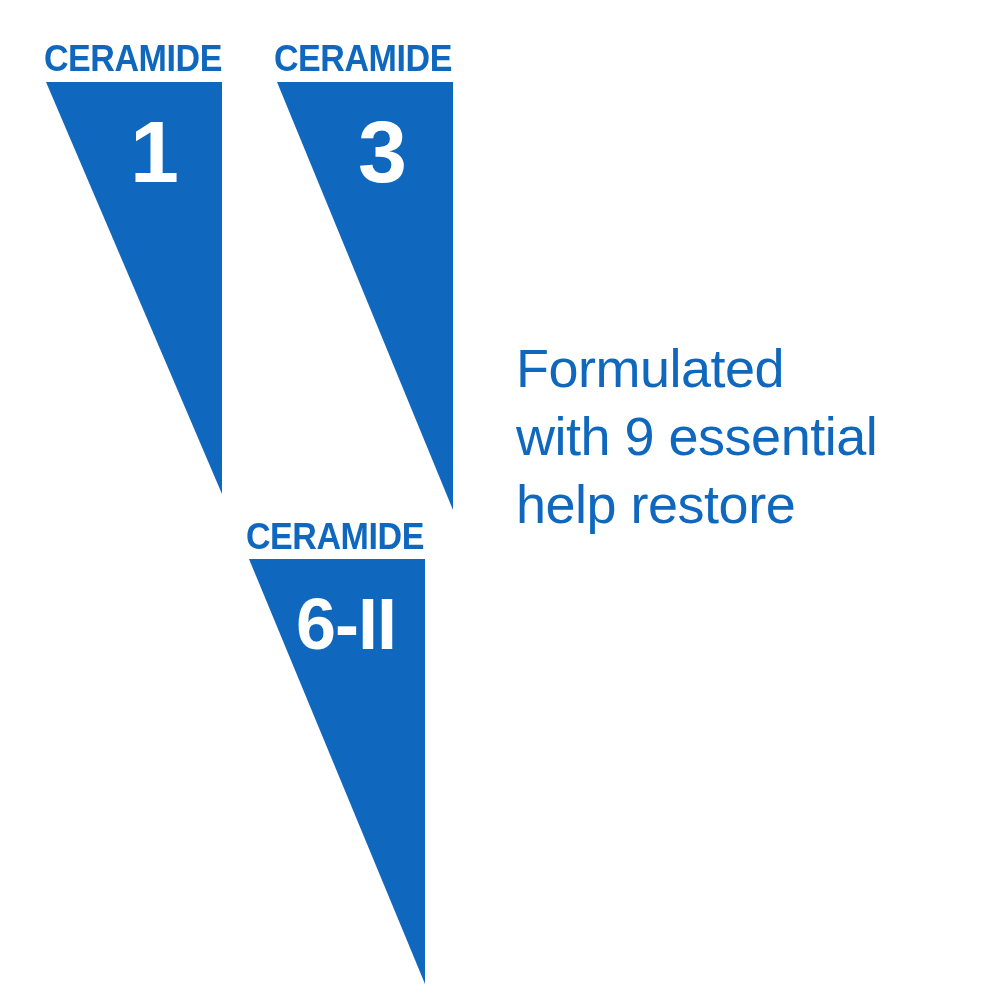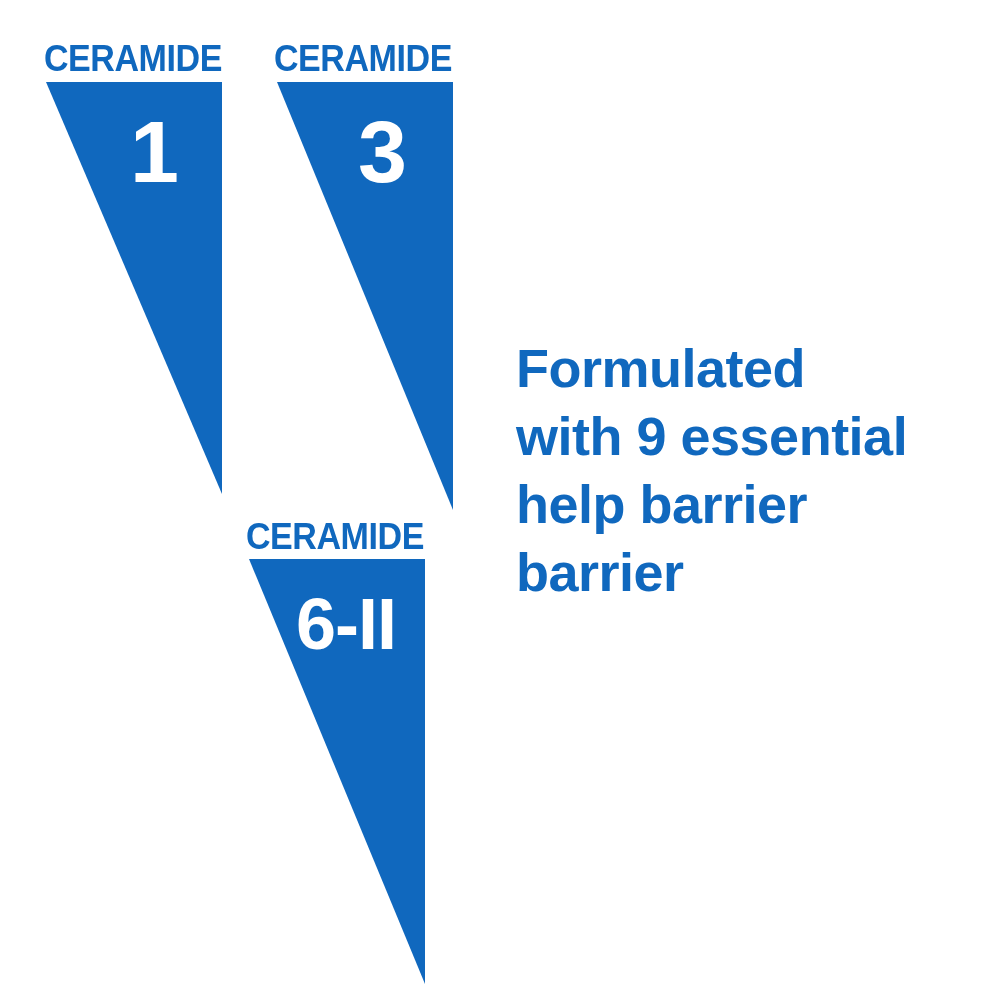--- a/index.html
+++ b/index.html
@@ -70,21 +70,21 @@
   #badge-ceramide-6ii .badge-number { left: 296px; top: 588px; font-size: 72px; }
 
   
   #marketing-copy {
     position: absolute;
     left: 516px;
     top: 334px;
     width: 450px;
     color: #1068BE;
     font-family: "Liberation Sans", sans-serif;
-    font-weight: bold;
+    font-weight: normal;
     font-size: 54px;
     line-height: 68px;
     letter-spacing: -0.5px;
   }
   #marketing-copy .copy-line {
     display: block;
     white-space: nowrap;
   }
 </style>
 </head>
@@ -112,17 +112,16 @@
     <div class="badge-label">CERAMIDE</div>
     <svg class="badge-shape" width="176" height="425" viewBox="0 0 176 425">
       <polygon points="0,0 176,0 176,425" fill="#1068BE"></polygon>
     </svg>
     <div class="badge-number">6-II</div>
   </div>
 
   <div id="marketing-copy">
     <span class="copy-line">Formulated</span>
     <span class="copy-line">with 9 essential</span>
-    <span class="copy-line">help barrier</span>
-    <span class="copy-line">barrier</span>
+    <span class="copy-line">help restore</span>
   </div>
 
 </div>
 
 </body></html>

